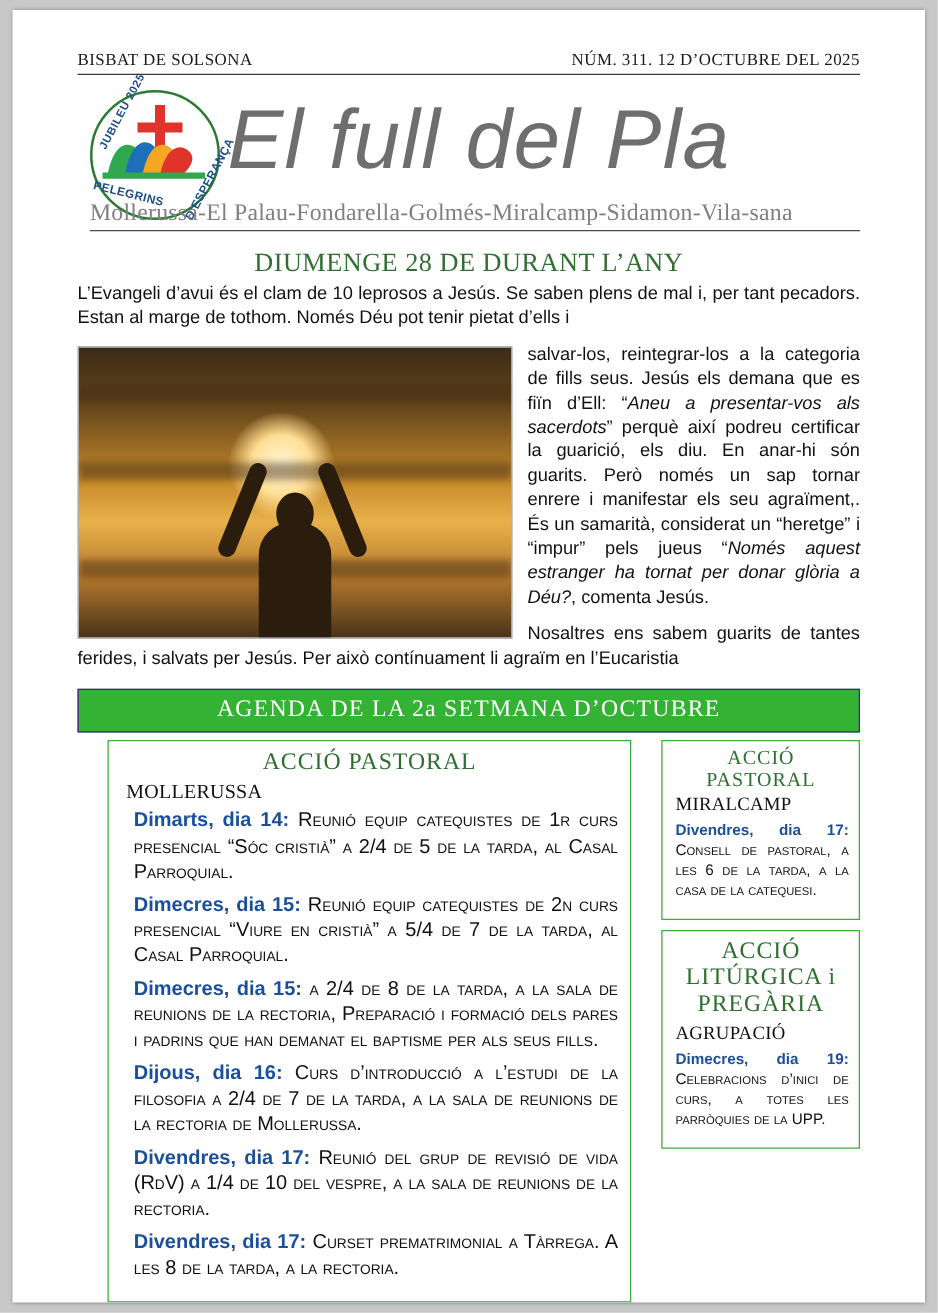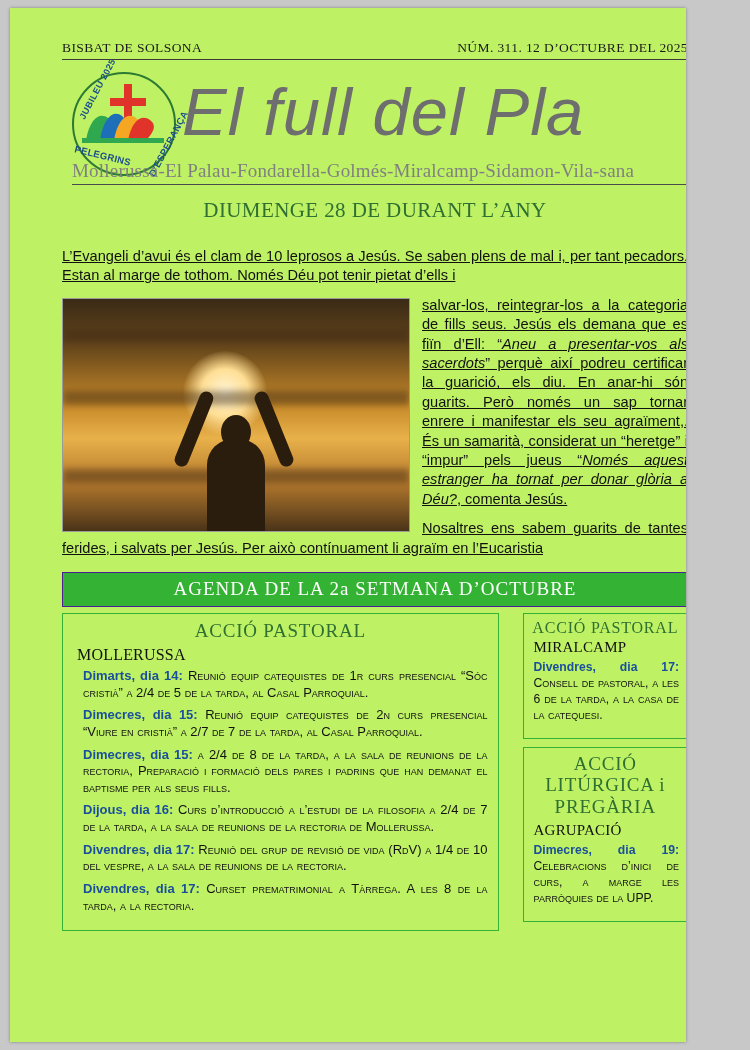--- a/index.html
+++ b/index.html
@@ -10,23 +10,23 @@
   body {
     width: 750px;
     height: 1050px;
     font-family: "Liberation Sans", sans-serif;
     overflow: hidden;
   }
   .page {
     position: absolute;
     left: 10px;
     top: 8px;
-    width: 676px;
+    width: 730px;
     height: 1034px;
-    background: #bef264;
+    background: #ffffff;
     box-shadow: 0 0 3px rgba(0,0,0,0.35);
     overflow: hidden;
   }
   .inner {
     position: absolute;
     left: 52px;
     top: 32px;
     width: 626px;
   }
 
@@ -126,22 +126,21 @@
     font-family: "Liberation Serif", serif;
     font-size: 21px;
     color: #2f6f32;
     letter-spacing: .4px;
   }
   .body-text {
     font-size: 14.6px;
     line-height: 1.33;
     color: #111;
     text-align: justify;
-    margin-top: 24px;
-    text-decoration: underline;
+    margin-top: 3px;
   }
   .body-text p { margin: 0 0 10px 0; }
   .photo {
     float: left;
     width: 346px;
     height: 232px;
     margin: 2px 12px 4px 0;
     border: 1px solid #9a9a9a;
     background: linear-gradient(#3a2a16 0%, #6b4a1c 22%, #c78a2a 46%, #e8b14a 60%, #b97c2e 78%, #4a3318 100%);
     position: relative;
@@ -200,20 +199,21 @@
     font-family: "Liberation Serif", serif;
     font-size: 19px;
     letter-spacing: 1px;
     color: #ffffff;
     padding: 5px 0 6px 0;
   }
   .agenda-cols {
     display: flex;
     gap: 24px;
     margin-top: 6px;
+    margin-left: 24px;
   }
   .col-left {
     width: 448px;
     border: 1.5px solid #34b233;
     padding: 6px 10px 10px 10px;
     box-sizing: border-box;
   }
   .col-right {
     width: 170px;
     display: flex;
@@ -247,21 +247,21 @@
     color: #111;
     margin: 2px 0 4px 4px;
     letter-spacing: .2px;
   }
   ul.events {
     list-style: none;
     margin: 0;
     padding: 0;
   }
   ul.events li {
-    font-size: 13px;
+    font-size: 16px;
     line-height: 1.28;
     color: #111;
     text-align: justify;
     margin: 0 0 6px 10px;
     text-indent: -0px;
   }
   .day {
     color: #1a4f9c;
     font-weight: bold;
   }
@@ -332,21 +332,21 @@
 
     <div class="agenda-banner">AGENDA DE LA 2a SETMANA D’OCTUBRE</div>
 
     <div class="agenda-cols">
 
       <div class="col-left">
         <div class="sec-title">ACCIÓ PASTORAL</div>
         <div class="town">MOLLERUSSA</div>
         <ul class="events">
           <li><span class="day">Dimarts, dia 14:</span> <span class="sc">Reunió equip catequistes  de 1r curs presencial “Sóc cristià” a 2/4  de 5 de la tarda, al Casal Parroquial.</span></li>
-          <li><span class="day">Dimecres, dia 15:</span> <span class="sc">Reunió equip catequistes  de 2n curs presencial “Viure en cristià” a 2/7  de 7 de la tarda, al Casal Parroquial.</span></li>
+          <li><span class="day">Dimecres, dia 15:</span> <span class="sc">Reunió equip catequistes  de 2n curs presencial “Viure en cristià” a 5/4  de 7 de la tarda, al Casal Parroquial.</span></li>
           <li><span class="day">Dimecres, dia 15:</span> <span class="sc">a 2/4 de 8 de la tarda, a la sala de reunions de la rectoria, Preparació i formació dels pares i padrins que han demanat el baptisme per als seus fills.</span></li>
           <li><span class="day">Dijous, dia 16:</span> <span class="sc">Curs d’introducció a l’estudi de la filosofia a 2/4 de 7 de la tarda, a la sala de reunions de la rectoria de Mollerussa.</span></li>
           <li><span class="day">Divendres, dia 17:</span> <span class="sc">Reunió del grup de  revisió de vida (RdV) a 1/4 de 10 del vespre, a la sala de reunions de la rectoria.</span></li>
           <li><span class="day">Divendres, dia 17:</span> <span class="sc">Curset prematrimonial a Tàrrega. A les 8 de la tarda, a la rectoria.</span></li>
         </ul>
       </div>
 
       <div class="col-right">
 
         <div class="box">
@@ -354,21 +354,21 @@
           <div class="town">MIRALCAMP</div>
           <ul class="events">
             <li><span class="day">Divendres, dia 17:</span> <span class="sc">Consell de pastoral, a les 6 de la tarda, a la casa de la catequesi.</span></li>
           </ul>
         </div>
 
         <div class="box">
           <div class="sec-title stack">ACCIÓ LITÚRGICA i PREGÀRIA</div>
           <div class="town">AGRUPACIÓ</div>
           <ul class="events">
-            <li><span class="day">Dimecres, dia 19:</span> <span class="sc">Celebracions d’inici de curs, a marge les parròquies de la UPP.</span></li>
+            <li><span class="day">Dimecres, dia 19:</span> <span class="sc">Celebracions d’inici de curs, a totes les parròquies de la UPP.</span></li>
           </ul>
         </div>
 
       </div>
     </div>
 
   </div>
 </div>
 
 </body></html>

